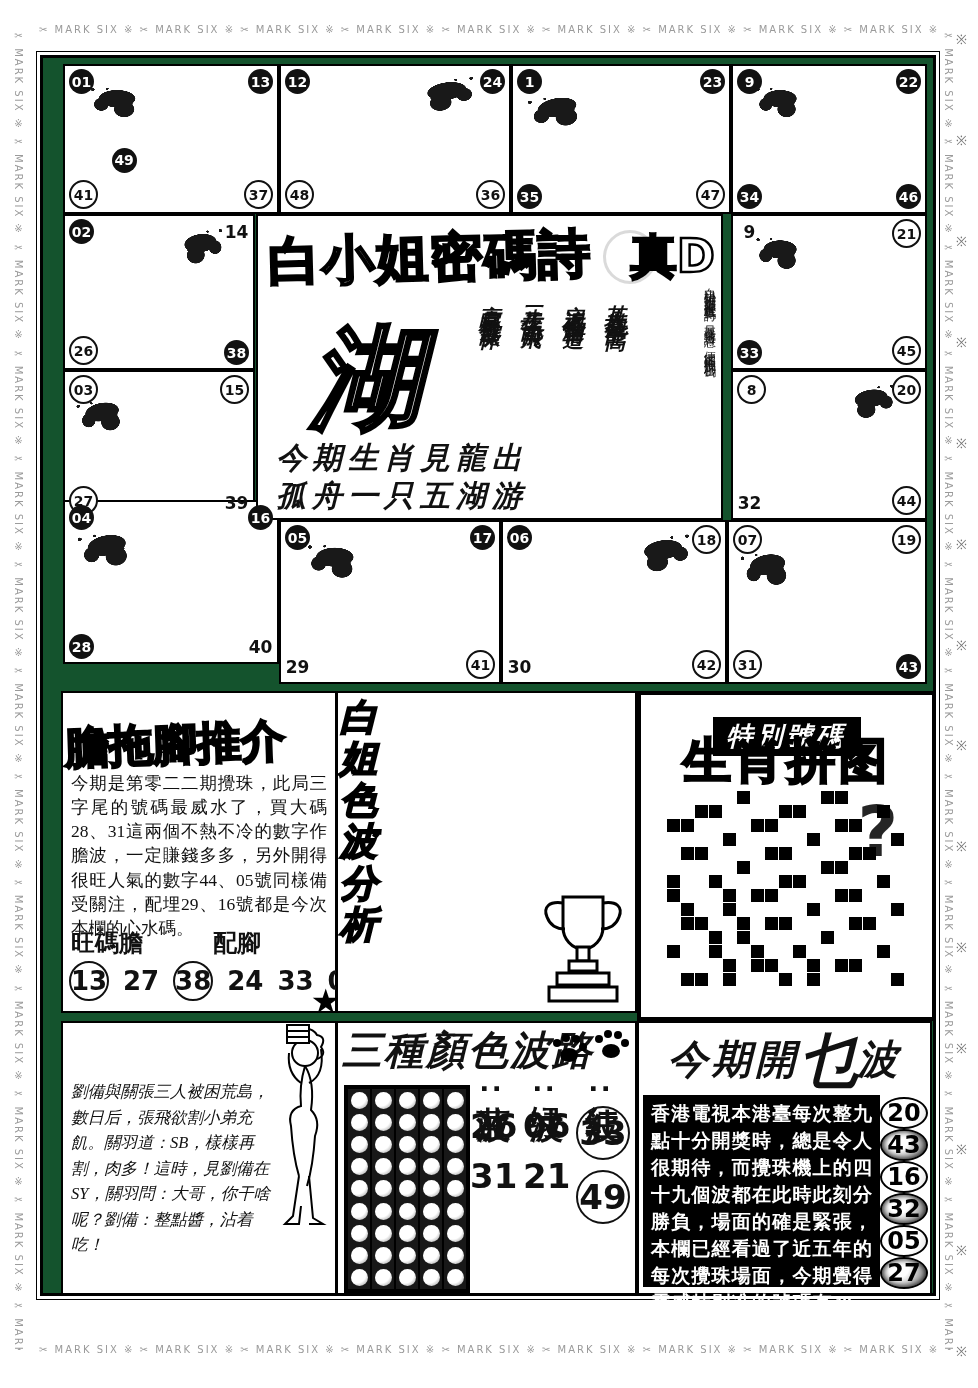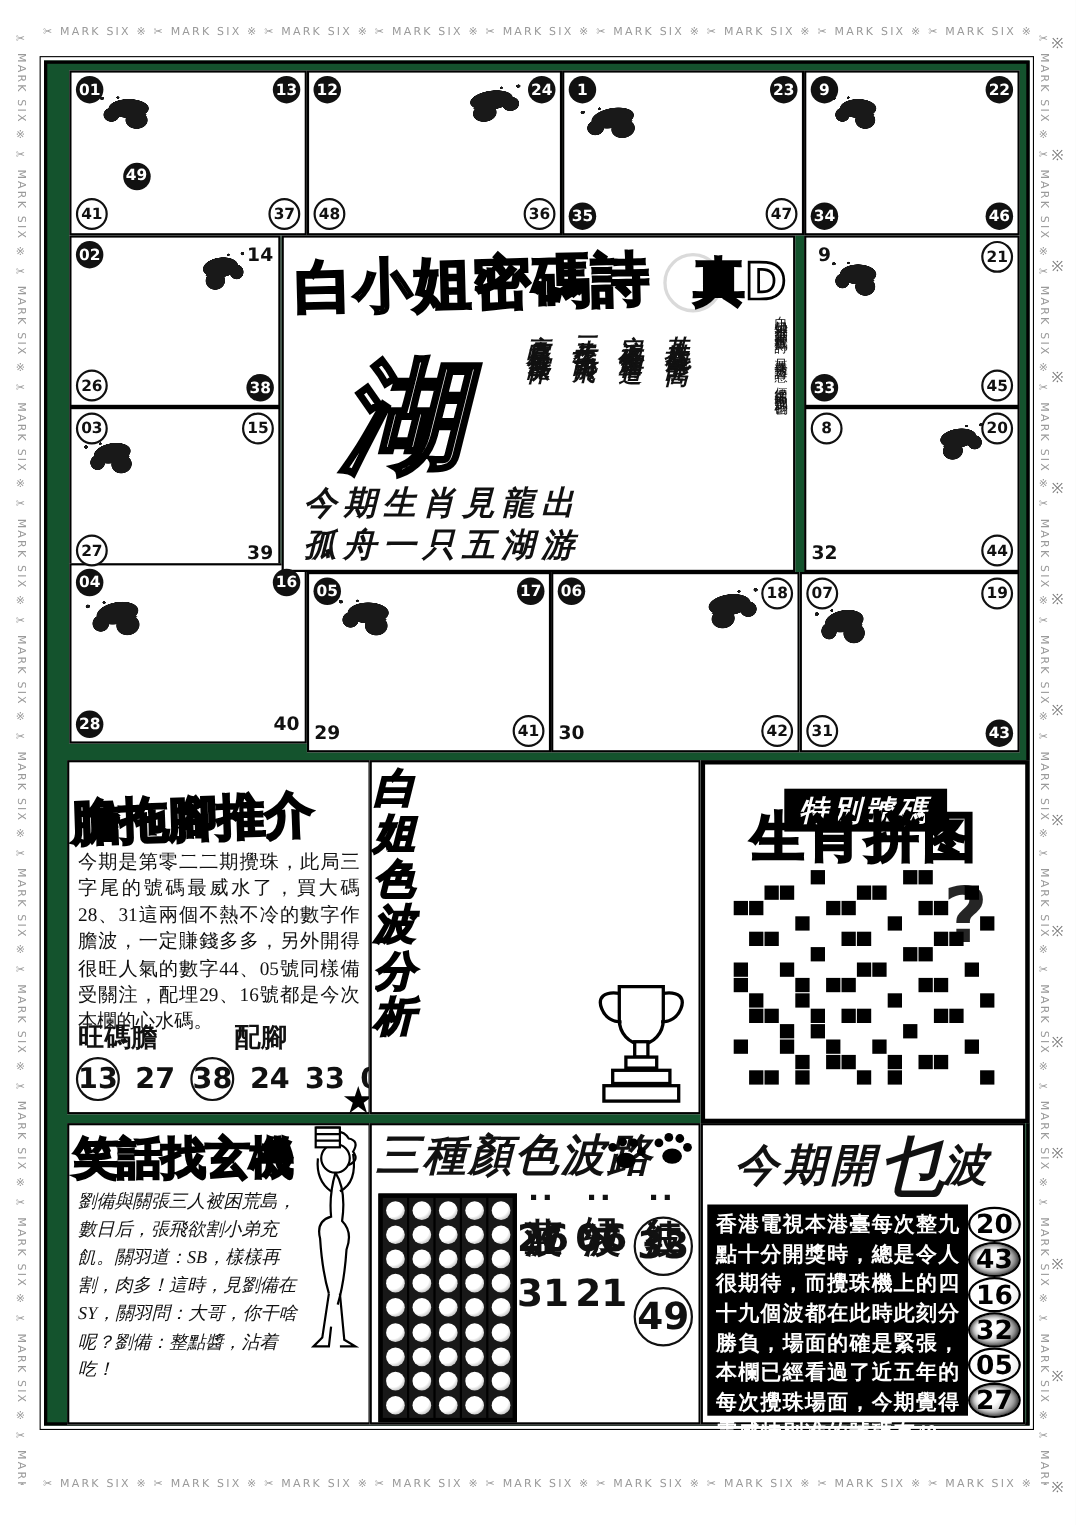--- a/index.html
+++ b/index.html
@@ -170,21 +170,21 @@
           <span class="badge ring br">45</span>
         </div>
     <div class="panel" style="left:680px;top:306px;width:192px;height:146px">
           <div class="ink v2"></div>
           <span class="badge ring tl">8</span>
           <span class="badge ring tr">20</span>
           <span class="badge plain bl">32</span>
           <span class="badge ring br">44</span>
         </div>
 
-    <div class="panel" style="left:12px;top:448px;width:212px;height:160px">
+    <div class="panel" style="left:12px;top:436px;width:212px;height:160px">
           <div class="ink v3"></div>
           <span class="badge solid tl">04</span>
           <span class="badge solid tr">16</span>
           <span class="badge solid bl">28</span>
           <span class="badge plain br">40</span>
         </div>
     <div class="panel" style="left:228px;top:456px;width:218px;height:160px">
           <div class="ink"></div>
           <span class="badge solid tl">05</span>
           <span class="badge solid tr">17</span>
@@ -333,21 +333,20 @@
           <div style="left: 28px; top: 182px; width: 13px; height: 13px;"></div>
           <div style="left: 56px; top: 182px; width: 13px; height: 13px;"></div>
           <div style="left: 112px; top: 182px; width: 13px; height: 13px;"></div>
           <div style="left: 140px; top: 182px; width: 13px; height: 13px;"></div>
           <div style="left: 224px; top: 182px; width: 13px; height: 13px;"></div>
         </div>
     <div class="puz-q">?</div>
   </div>
 
   <div class="boxrow" id="joke">
-    <div class="joke-title">笑話找玄機</div>
     <div class="joke-body">劉備與關張三人被困荒島，數日后，張飛欲割小弟充飢。關羽道：SB，樣樣再割，肉多！這時，見劉備在SY，關羽問：大哥，你干啥呢？劉備：整點醬，沾着吃！</div>
     <svg class="lady" width="70" height="210" viewBox="0 0 70 210">
       <g fill="none" stroke="#000" stroke-width="2">
         <circle cx="40" cy="30" r="13"></circle>
         <path d="M28 20 q-8 -10 4 -12 q14 -6 20 4 q10 2 4 12 q6 8 -4 12"></path>
         <rect x="22" y="2" width="22" height="18" fill="#fff"></rect>
         <path d="M22 2 h22 M22 8 h22 M22 14 h22"></path>
         <path d="M40 43 q-6 20 -4 40 q-14 4 -10 20 q2 30 8 50"></path>
         <path d="M40 43 q10 16 6 44 q10 10 4 26 q-2 30 -8 50"></path>
         <path d="M36 60 q-14 -10 -12 -30"></path>

